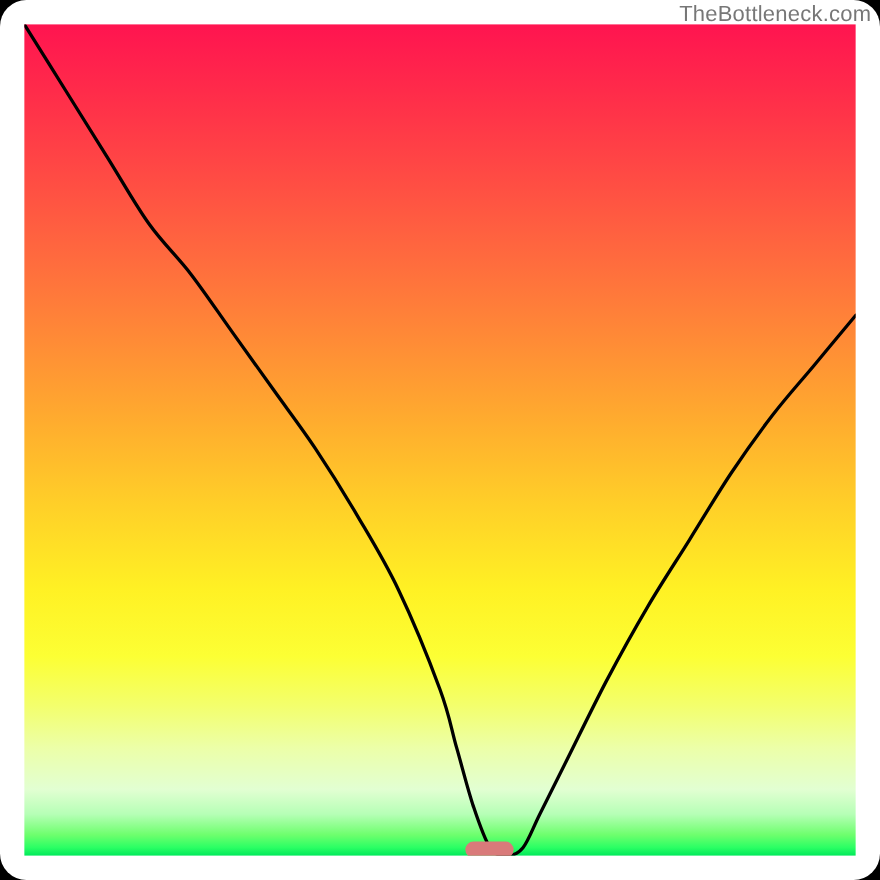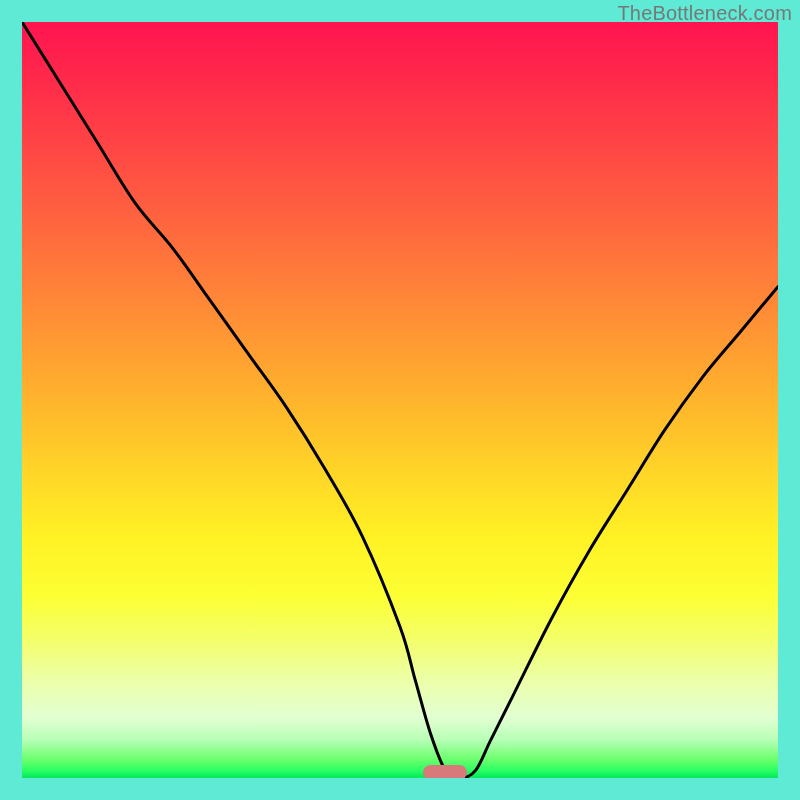--- a/index.html
+++ b/index.html
@@ -8,21 +8,22 @@
     width: 800px;
     height: 800px;
     overflow: hidden;
     background: #000;
     font-family: Arial, Helvetica, sans-serif;
   }
   .frame {
     position: relative;
     width: 800px;
     height: 800px;
-    background: #5eead4;
+    background: #ffffff;
+    border-radius: 24px;
   }
   .plot-area {
     position: absolute;
     left: 22px;
     top: 22px;
     width: 756px;
     height: 756px;
     overflow: hidden;
   }
   .gradient {

